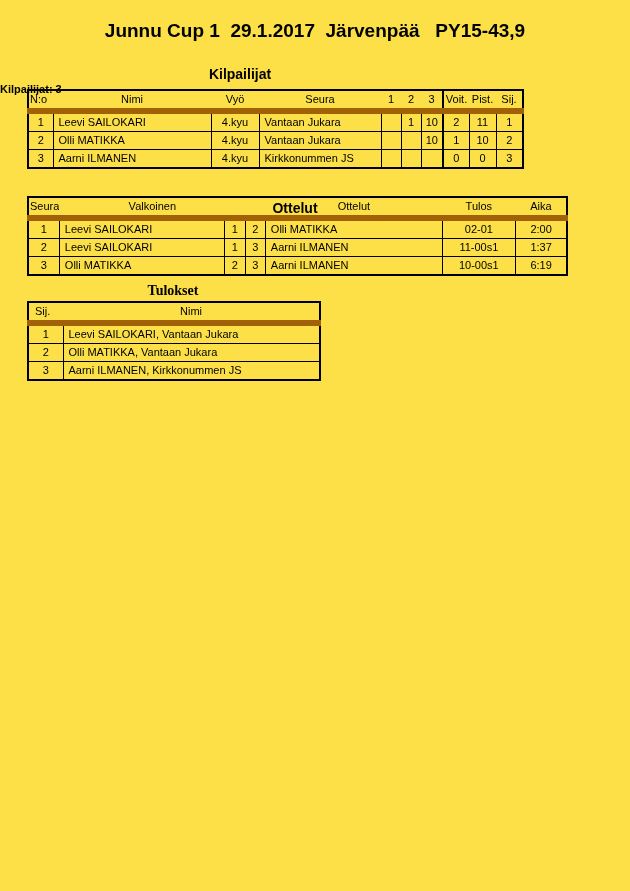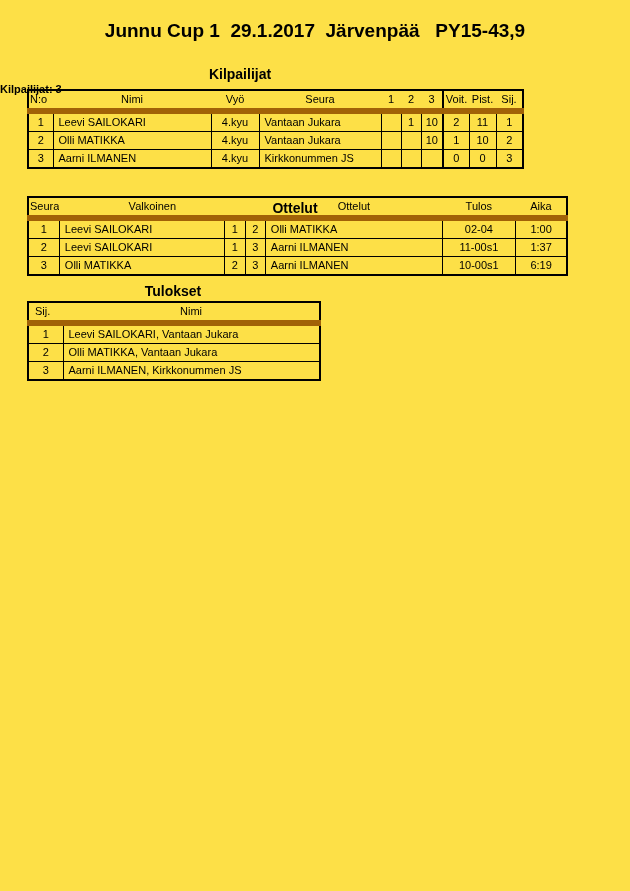--- a/index.html
+++ b/index.html
@@ -36,21 +36,21 @@
     margin-top: 32px;
   }
   .section-heading {
     position: absolute;
     text-align: center;
     font-size: 14px;
     font-weight: bold;
   }
   .h-kilpailijat { top: 66px;  left: 27px; width: 426px; }
   .h-ottelut     { top: 177px; left: 27px; width: 536px; margin-top: 23px; }
-  .h-tulokset    { top: 283px; left: 27px; width: 292px; }
+  .h-tulokset    { top: 283px; left: 27px; width: 292px; font-family: Liberation Serif, serif; }
 
   table {
     position: absolute;
     border-collapse: collapse;
     table-layout: fixed;
     font-size: 11px;
     border: 2px solid #000;
   }
   th, td {
     padding: 0;
@@ -171,22 +171,22 @@
       <th>Ottelut</th>
       <th>Tulos</th>
       <th>Aika</th>
     </tr>
     <tr>
       <td>1</td>
       <td class="txt">Leevi SAILOKARI</td>
       <td>1</td>
       <td>2</td>
       <td class="txt">Olli MATIKKA</td>
-      <td>02-04</td>
-      <td>1:00</td>
+      <td>02-01</td>
+      <td>2:00</td>
     </tr>
     <tr>
       <td>2</td>
       <td class="txt">Leevi SAILOKARI</td>
       <td>1</td>
       <td>3</td>
       <td class="txt">Aarni ILMANEN</td>
       <td>11-00s1</td>
       <td>1:37</td>
     </tr>

